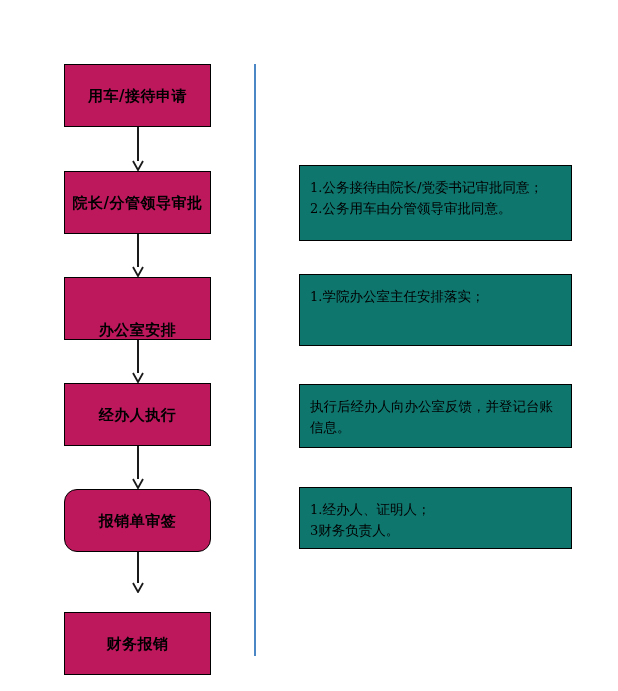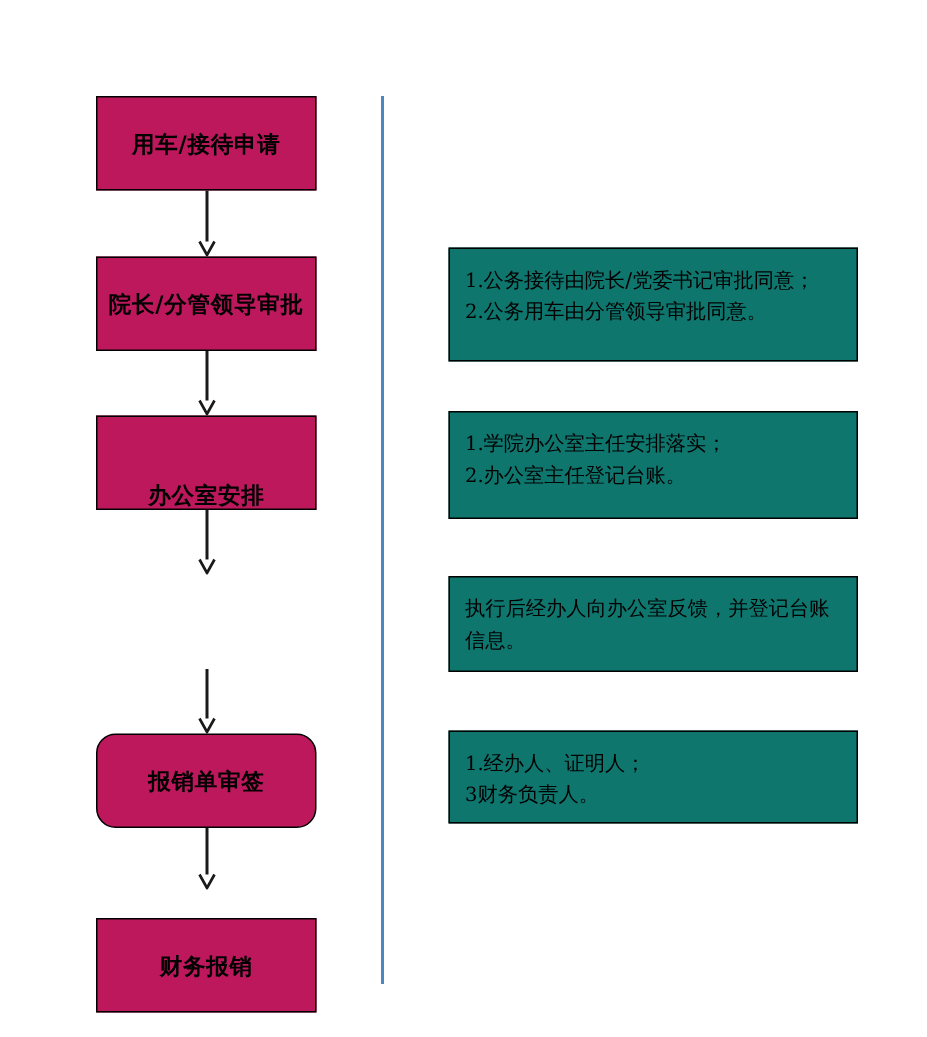--- a/index.html
+++ b/index.html
@@ -161,20 +161,23 @@
 
   <div class="arrow ar2">
     <div class="shaft"></div>
     <div class="head">
       <svg width="12" height="11" viewBox="0 0 12 11">
         <polyline points="1,1 6,10 11,1" fill="none" stroke="#1a1a1a" stroke-width="1.8"></polyline>
       </svg>
     </div>
   </div>
 
+  <div class="flow-box fb3">
+    <span class="flow-label">经办人执行</span>
+  </div>
 
   <div class="arrow ar3">
     <div class="shaft"></div>
     <div class="head">
       <svg width="12" height="11" viewBox="0 0 12 11">
         <polyline points="1,1 6,10 11,1" fill="none" stroke="#1a1a1a" stroke-width="1.8"></polyline>
       </svg>
     </div>
   </div>
 
@@ -200,23 +203,20 @@
       <span class="note-num">1.</span><span>公务接待由院长/党委书记审批同意；</span>
     </div>
     <div class="note-line">
       <span class="note-num">2.</span><span>公务用车由分管领导审批同意。</span>
     </div>
   </div>
 
   <div class="note-box nb1">
     <div class="note-line">
       <span class="note-num">1.</span><span>学院办公室主任安排落实；</span>
-    </div>
-    <div class="note-line">
-      <span class="note-num">2.</span><span>办公室主任登记台账。</span>
     </div>
   </div>
 
   <div class="note-box nb2">
     <div class="note-line wrap">
       <span class="note-num"></span><span>执行后经办人向办公室反馈，并登记台账信息。</span>
     </div>
   </div>
 
   <div class="note-box nb3">

